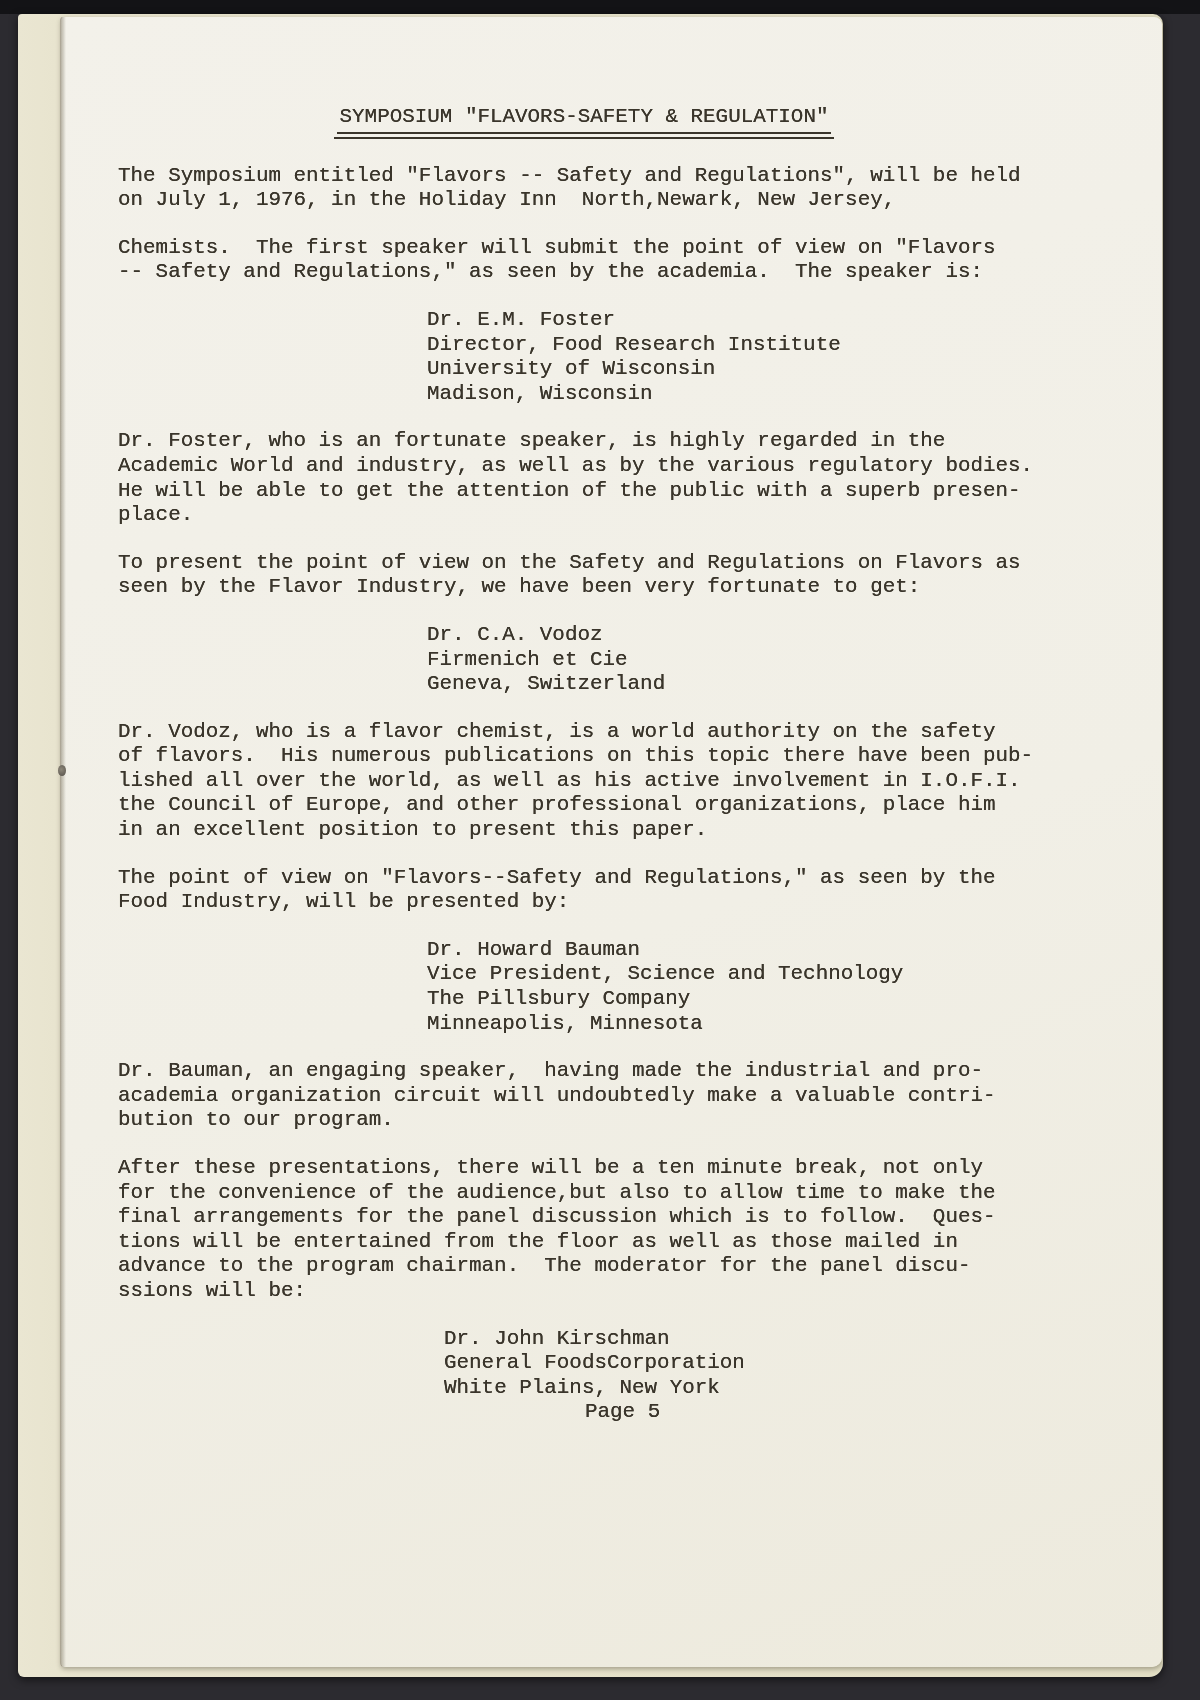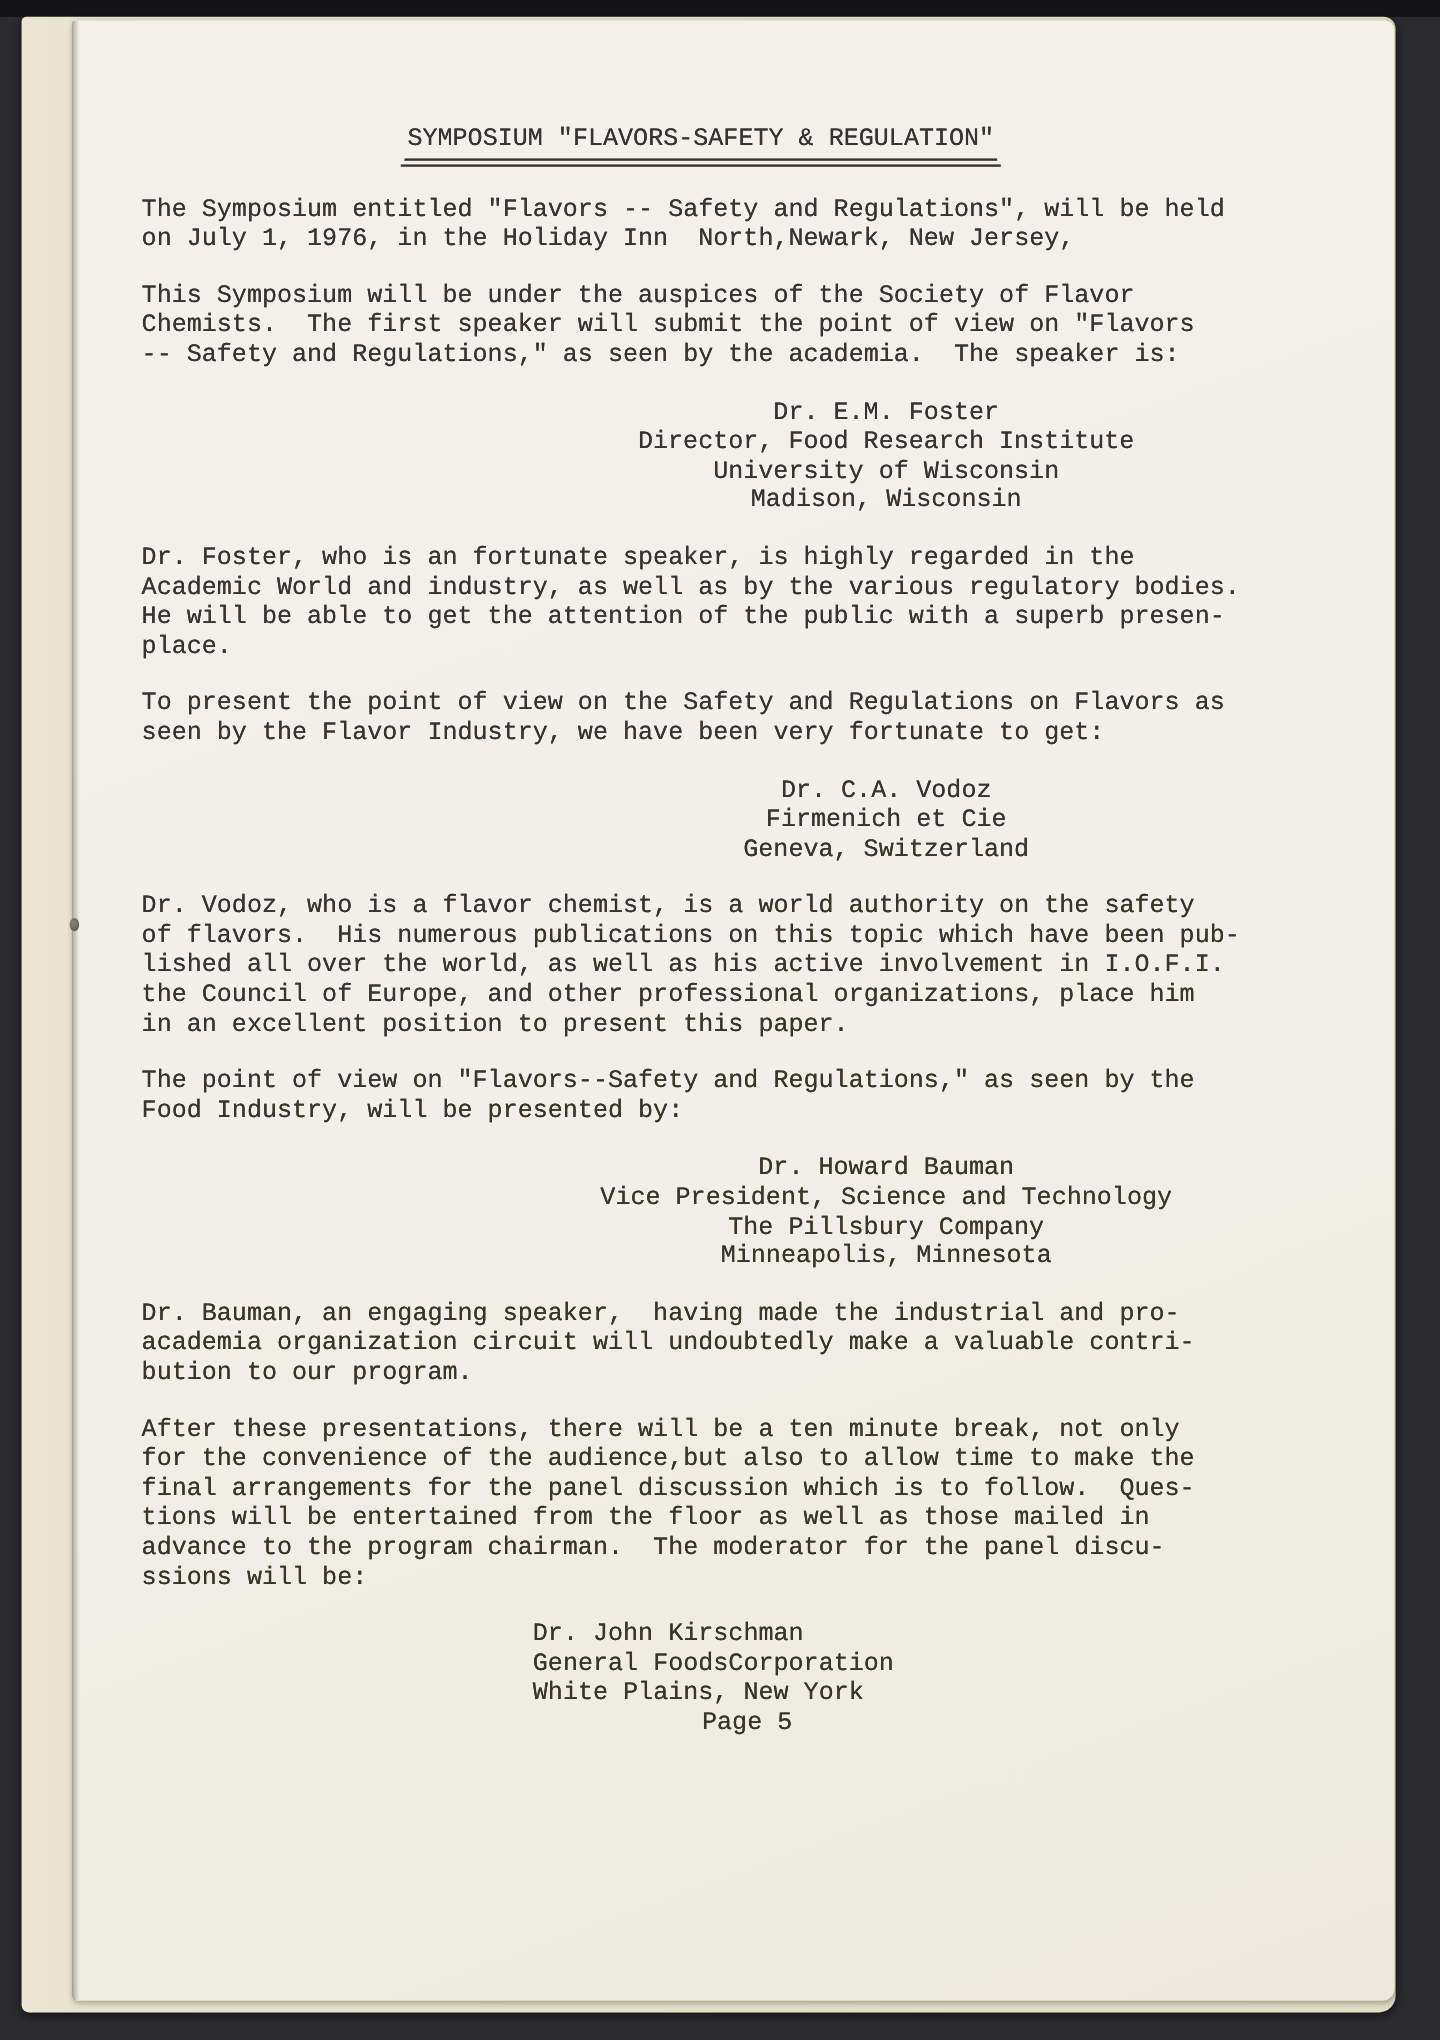--- a/index.html
+++ b/index.html
@@ -47,21 +47,21 @@
   }
   .content {
     position: absolute; left: 58px; top: 88px; width: 932px;
     color: var(--ink);
     font-size: 20.9px;
     line-height: 24.6px;
     text-shadow: 0 0 0.5px currentColor;
   }
   .line { white-space: pre; }
   .para { margin: 0 0 23px 0; }
-  .para.indent-a { margin-left: 309px; text-align: center; }
+  .para.indent-a { margin-left: 309px; }
   .para.indent-b { margin-left: 326px; margin-bottom: 0; font-family: Liberation Mono, monospace; }
   .title-row { text-align: center; margin-bottom: 30px; }
   .title-text {
     display: inline-block; position: relative;
     border-bottom: 2px solid currentColor; padding: 0 3px 2px 3px;
   }
   .title-text::after {
     content: ""; position: absolute; left: -3px; right: -3px; bottom: -7px;
     border-top: 2px solid currentColor;
   }
@@ -82,21 +82,20 @@
     <div class="title-row">
       <span class="title-text">SYMPOSIUM "FLAVORS-SAFETY &amp; REGULATION"</span>
     </div>
 
     <div class="para">
       <div class="line">The Symposium entitled "Flavors -- Safety and Regulations", will be held</div>
       <div class="line">on July 1, 1976, in the Holiday Inn  North,Newark, New Jersey,</div>
     </div>
 
     <div class="para">
-      <div class="line">This Symposium will be under the auspices of the Society of Flavor</div>
       <div class="line">Chemists.  The first speaker will submit the point of view on "Flavors</div>
       <div class="line">-- Safety and Regulations," as seen by the academia.  The speaker is:</div>
     </div>
 
     <div class="para indent-a">
       <div class="line">Dr. E.M. Foster</div>
       <div class="line">Director, Food Research Institute</div>
       <div class="line">University of Wisconsin</div>
       <div class="line">Madison, Wisconsin</div>
     </div>
@@ -114,21 +113,21 @@
     </div>
 
     <div class="para indent-a">
       <div class="line">Dr. C.A. Vodoz</div>
       <div class="line">Firmenich et Cie</div>
       <div class="line">Geneva, Switzerland</div>
     </div>
 
     <div class="para">
       <div class="line">Dr. Vodoz, who is a flavor chemist, is a world authority on the safety</div>
-      <div class="line">of flavors.  His numerous publications on this topic which have been pub-</div>
+      <div class="line">of flavors.  His numerous publications on this topic there have been pub-</div>
       <div class="line">lished all over the world, as well as his active involvement in I.O.F.I.</div>
       <div class="line">the Council of Europe, and other professional organizations, place him</div>
       <div class="line">in an excellent position to present this paper.</div>
     </div>
 
     <div class="para">
       <div class="line">The point of view on "Flavors--Safety and Regulations," as seen by the</div>
       <div class="line">Food Industry, will be presented by:</div>
     </div>
 

